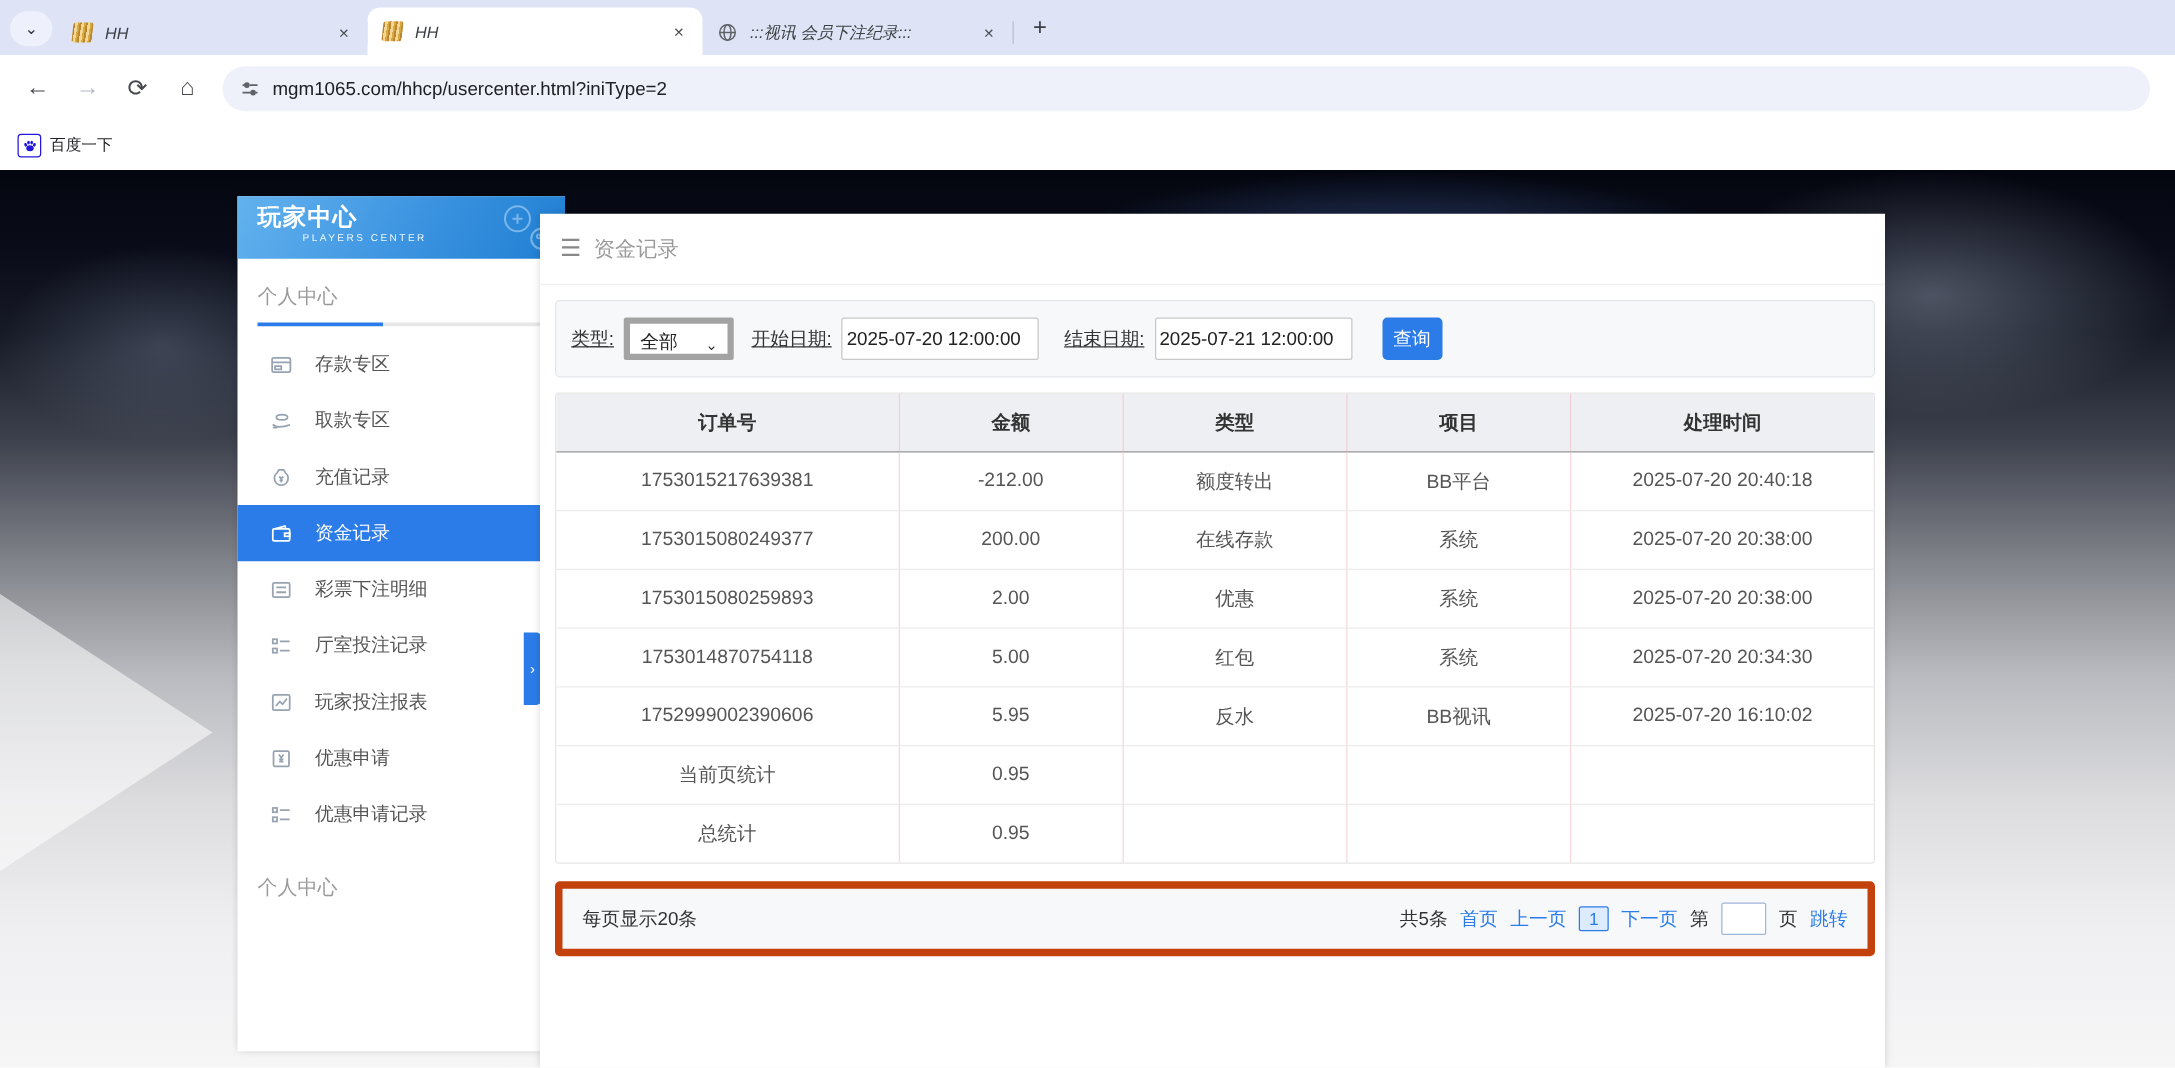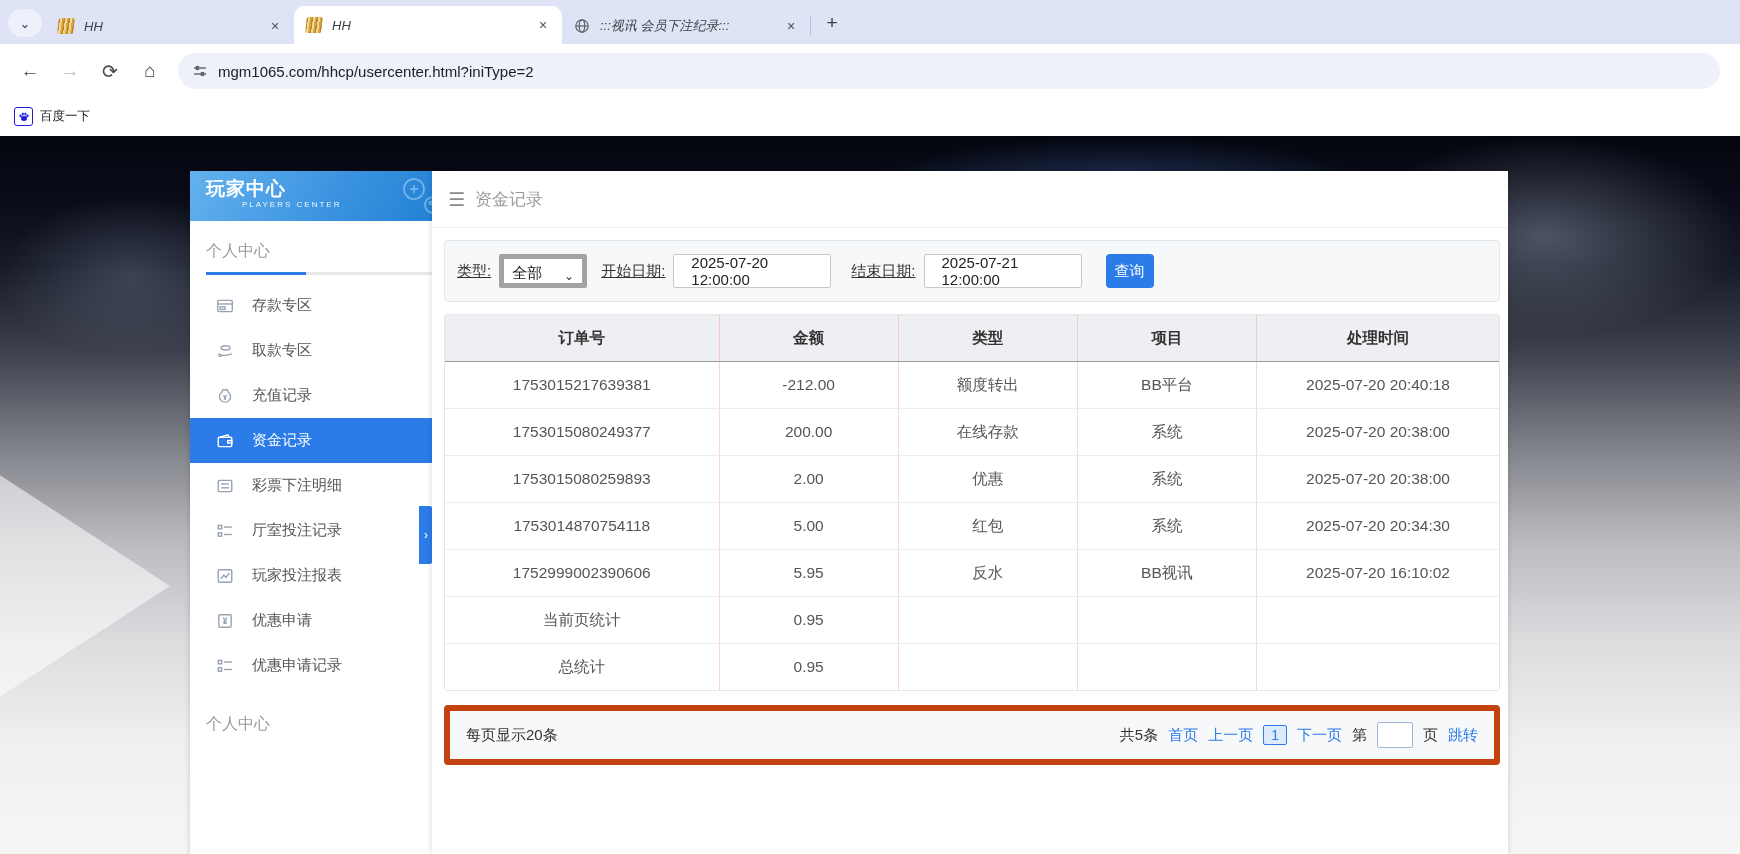--- a/index.html
+++ b/index.html
@@ -36,21 +36,21 @@
 
   
   .page{position:relative;width:1740px;height:719px;
     background:linear-gradient(180deg,#04060f 0%,#0a0d19 9%,#161a26 18%,#3d414d 30%,#83858c 44%,#b9babf 56%,#dcdcdf 70%,#efeff1 84%,#f6f6f7 100%);}
   .glow1{position:absolute;left:840px;top:0;width:560px;height:130px;background:radial-gradient(ellipse at center,rgba(72,108,185,.50),rgba(72,108,185,0) 70%);}
   .glow2{position:absolute;left:1350px;top:0;width:390px;height:200px;background:radial-gradient(ellipse at center,rgba(190,200,220,.35),rgba(190,200,220,0) 70%);}
   .glow3{position:absolute;left:0;top:60px;width:260px;height:160px;background:radial-gradient(ellipse at center,rgba(150,160,190,.28),rgba(150,160,190,0) 70%);}
   .tri{position:absolute;left:-60px;top:300px;width:0;height:0;border-left:230px solid rgba(255,255,255,.55);border-top:150px solid transparent;border-bottom:150px solid transparent;}
 
   
-  .sidebar{position:absolute;left:190px;top:35px;width:262px;height:684px;background:#fff;box-shadow:0 0 6px rgba(0,0,0,.18);}
+  .sidebar{position:absolute;left:190px;top:21px;width:262px;height:684px;background:#fff;box-shadow:0 0 6px rgba(0,0,0,.18);}
   .sb-head{position:relative;height:50px;background:linear-gradient(120deg,#63b2ee 0%,#3b93e0 55%,#1f7ed2 100%);color:#fff;padding:6px 0 0 16px;box-sizing:border-box;overflow:hidden;}
   .sb-title{font-size:19px;font-weight:bold;letter-spacing:1px;line-height:23px;}
   .sb-sub{font-size:8px;letter-spacing:2px;opacity:.92;padding-left:36px;}
   .sb-pad{position:absolute;right:8px;top:4px;opacity:.45;}
   .sb-pad svg{width:44px;height:40px;fill:none;stroke:#dff0ff;stroke-width:1.6;}
   .sb-section{padding:20px 16px 10px 16px;font-size:16px;color:#9a9a9a;}
   .sb-rule{height:3px;margin-left:16px;position:relative;background:linear-gradient(90deg,#2b7ce8 0 100px,#e7e7e7 100px 100%);margin-right:0;}
   .menu{padding-top:8px;}
   .menu-item{position:relative;height:45px;display:flex;align-items:center;padding-left:26px;cursor:pointer;color:#555;font-size:15px;}
   .menu-item .mi-icon{width:18px;height:18px;margin-right:18px;display:flex;align-items:center;}
@@ -65,21 +65,21 @@
   
   .content{position:absolute;left:432px;top:35px;width:1076px;height:684px;background:#fff;box-shadow:0 0 6px rgba(0,0,0,.15);overflow:hidden;}
   .c-head{height:56px;display:flex;align-items:center;padding-left:16px;border-bottom:1px solid #f0f0f0;}
   .hamburger{color:#8a8a8a;font-size:19px;margin-right:10px;}
   .c-title{color:#9a9a9a;font-size:17px;}
 
   .filter{margin:12px 8px 0 12px;height:62px;background:#f7f8fa;border:1px solid #e3e6ea;border-radius:4px;display:flex;align-items:center;padding:0 12px;box-sizing:border-box;}
   .f-label{font-size:15px;color:#333;margin-right:8px;text-decoration:underline;}
   .f-select{width:88px;height:34px;background:#fff;border:5px solid #a3a3a3;border-radius:2px;display:flex;align-items:flex-end;padding:0 8px;box-sizing:border-box;font-size:15px;color:#222;justify-content:space-between;margin-right:14px;cursor:pointer;}
   .f-select .chev{font-size:12px;color:#333;}
-  .f-input{width:158px;height:34px;background:#fff;border:1px solid #c8c8c8;border-radius:2px;display:flex;align-items:center;padding:0 17px;box-sizing:border-box;font-size:15px;color:#222;margin-right:20px;}
+  .f-input{width:158px;height:34px;background:#fff;border:1px solid #c8c8c8;border-radius:2px;display:flex;align-items:center;padding:0 3px;box-sizing:border-box;font-size:15px;color:#222;margin-right:20px;}
   .f-btn{width:48px;height:34px;background:#2b7ce8;border-radius:4px;color:#fff;font-size:15px;display:flex;align-items:center;justify-content:center;cursor:pointer;margin-left:4px;}
 
   .tablewrap{margin:12px 8px 0 12px;border:1px solid #e6e6e6;border-radius:3px;overflow:hidden;}
   table{width:100%;border-collapse:collapse;table-layout:fixed;}
   col.c0{width:26%;} col.c1{width:17%;} col.c2{width:17%;} col.c3{width:17%;} col.c4{width:23%;}
   th{height:44px;background:#edeff2;font-size:15.5px;color:#333;font-weight:bold;border-bottom:1px solid #9a9a9a;border-right:1px solid #f2ced2;}
   th:last-child{border-right:none;}
   td{height:44px;text-align:center;font-size:15.5px;color:#555;border-bottom:1px solid #ececec;border-right:1px solid #f6d7da;}
   td:last-child{border-right:none;}
   tr:last-child td{border-bottom:none;}

